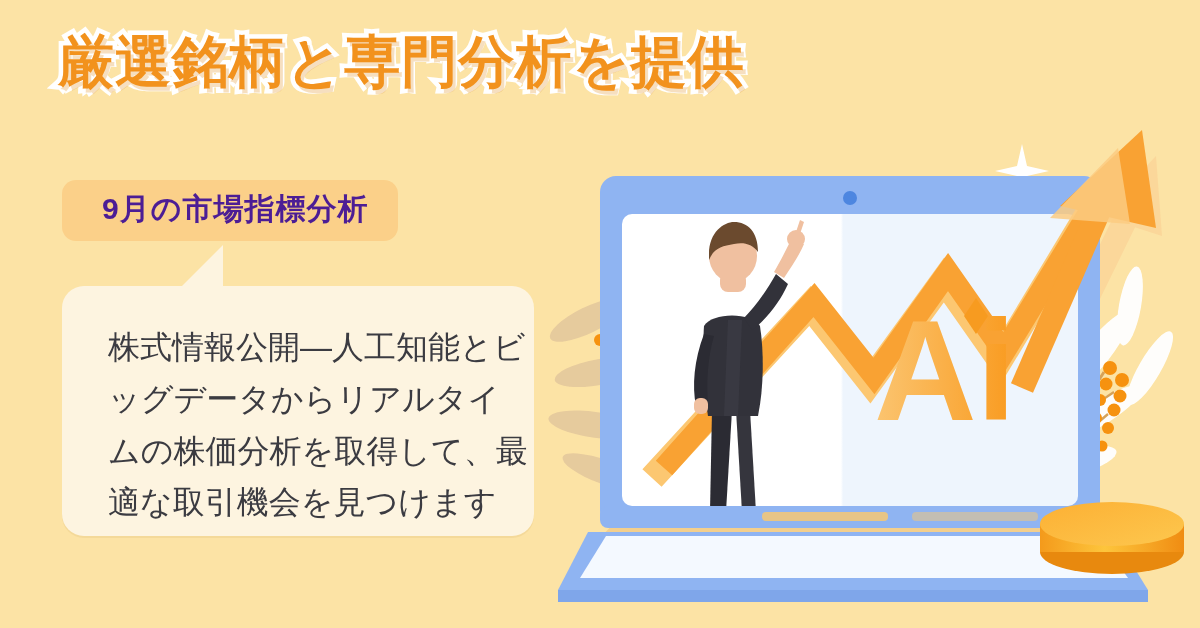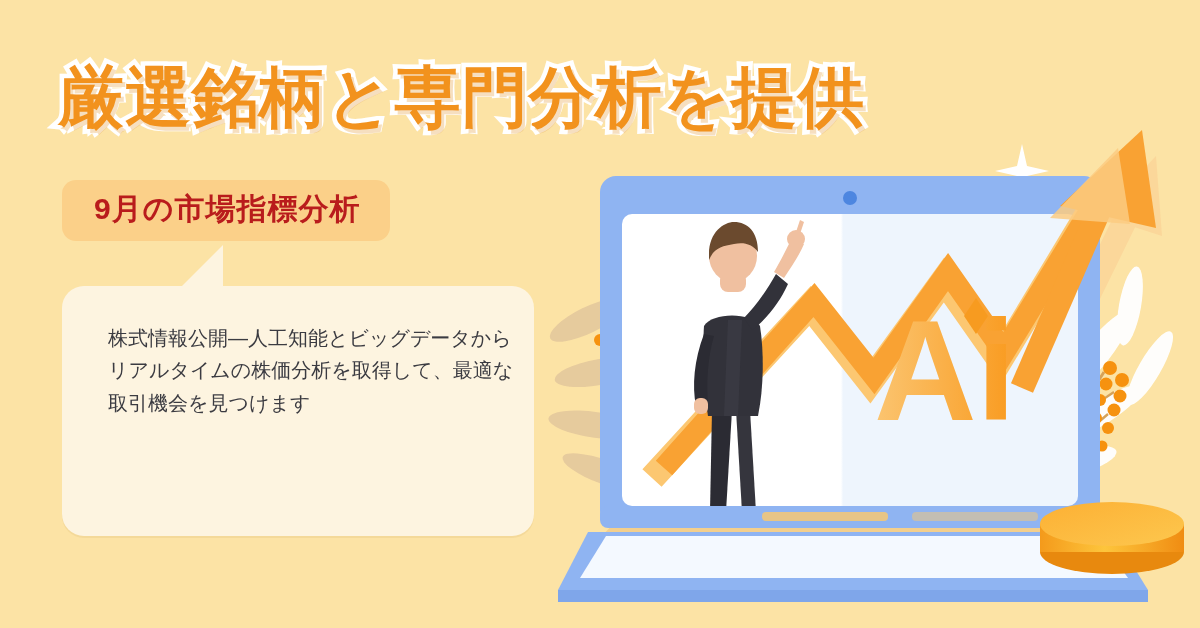--- a/index.html
+++ b/index.html
@@ -9,37 +9,37 @@
     background:#fce3a5;
   }
   .stage{position:relative;width:1200px;height:628px;overflow:hidden;background:#fce3a5;}
 
   
   .bg-art{position:absolute;inset:0;}
   .bg-art svg{position:absolute;top:0;left:0;width:1200px;height:628px;}
 
   
   .headline{
-    position:absolute;left:58px;top:63px;
-    font-size:66px;line-height:1.06;font-weight:bold;
+    position:absolute;left:58px;top:32px;
+    font-size:56px;line-height:1.06;font-weight:bold;
     letter-spacing:1px;
     color:#f2921d;
     -webkit-text-stroke:9px #ffffff;
     paint-order:stroke fill;
     white-space:nowrap;
     text-shadow:3px 4px 0 rgba(226,150,45,.30);
   }
 
   
   .badge{
     position:absolute;left:62px;top:180px;
     background:#fbd089;
     border-radius:14px 14px 14px 14px;
-    padding:9px 30px 11px 32px;
-    font-size:30px;font-weight:bold;color:#b91c1c;
+    padding:9px 30px 11px 40px;
+    font-size:30px;font-weight:bold;color:#4c1d95;
     letter-spacing:1px;
     box-sizing:border-box;
   }
 
   
   .bubble{
     position:absolute;left:62px;top:286px;
     width:472px;height:250px;
     background:#fdf4e0;
     border-radius:22px;
@@ -48,21 +48,21 @@
   .bubble-tail{
     position:absolute;left:175px;top:245px;
     width:0;height:0;
     border-left:48px solid transparent;
     border-bottom:48px solid #fdf4e0;
     z-index:2;
   }
   .bubble-text{
     position:absolute;left:108px;top:322px;
     width:420px;
-    font-size:20px;line-height:1.62;
+    font-size:32px;line-height:1.62;
     color:#3b3b41;
     letter-spacing:0px;
   }
 
   
   .illus{position:absolute;left:552px;top:120px;width:640px;height:508px;}
   .illus svg{width:640px;height:508px;display:block;}
 </style>
 </head>
 <body>

